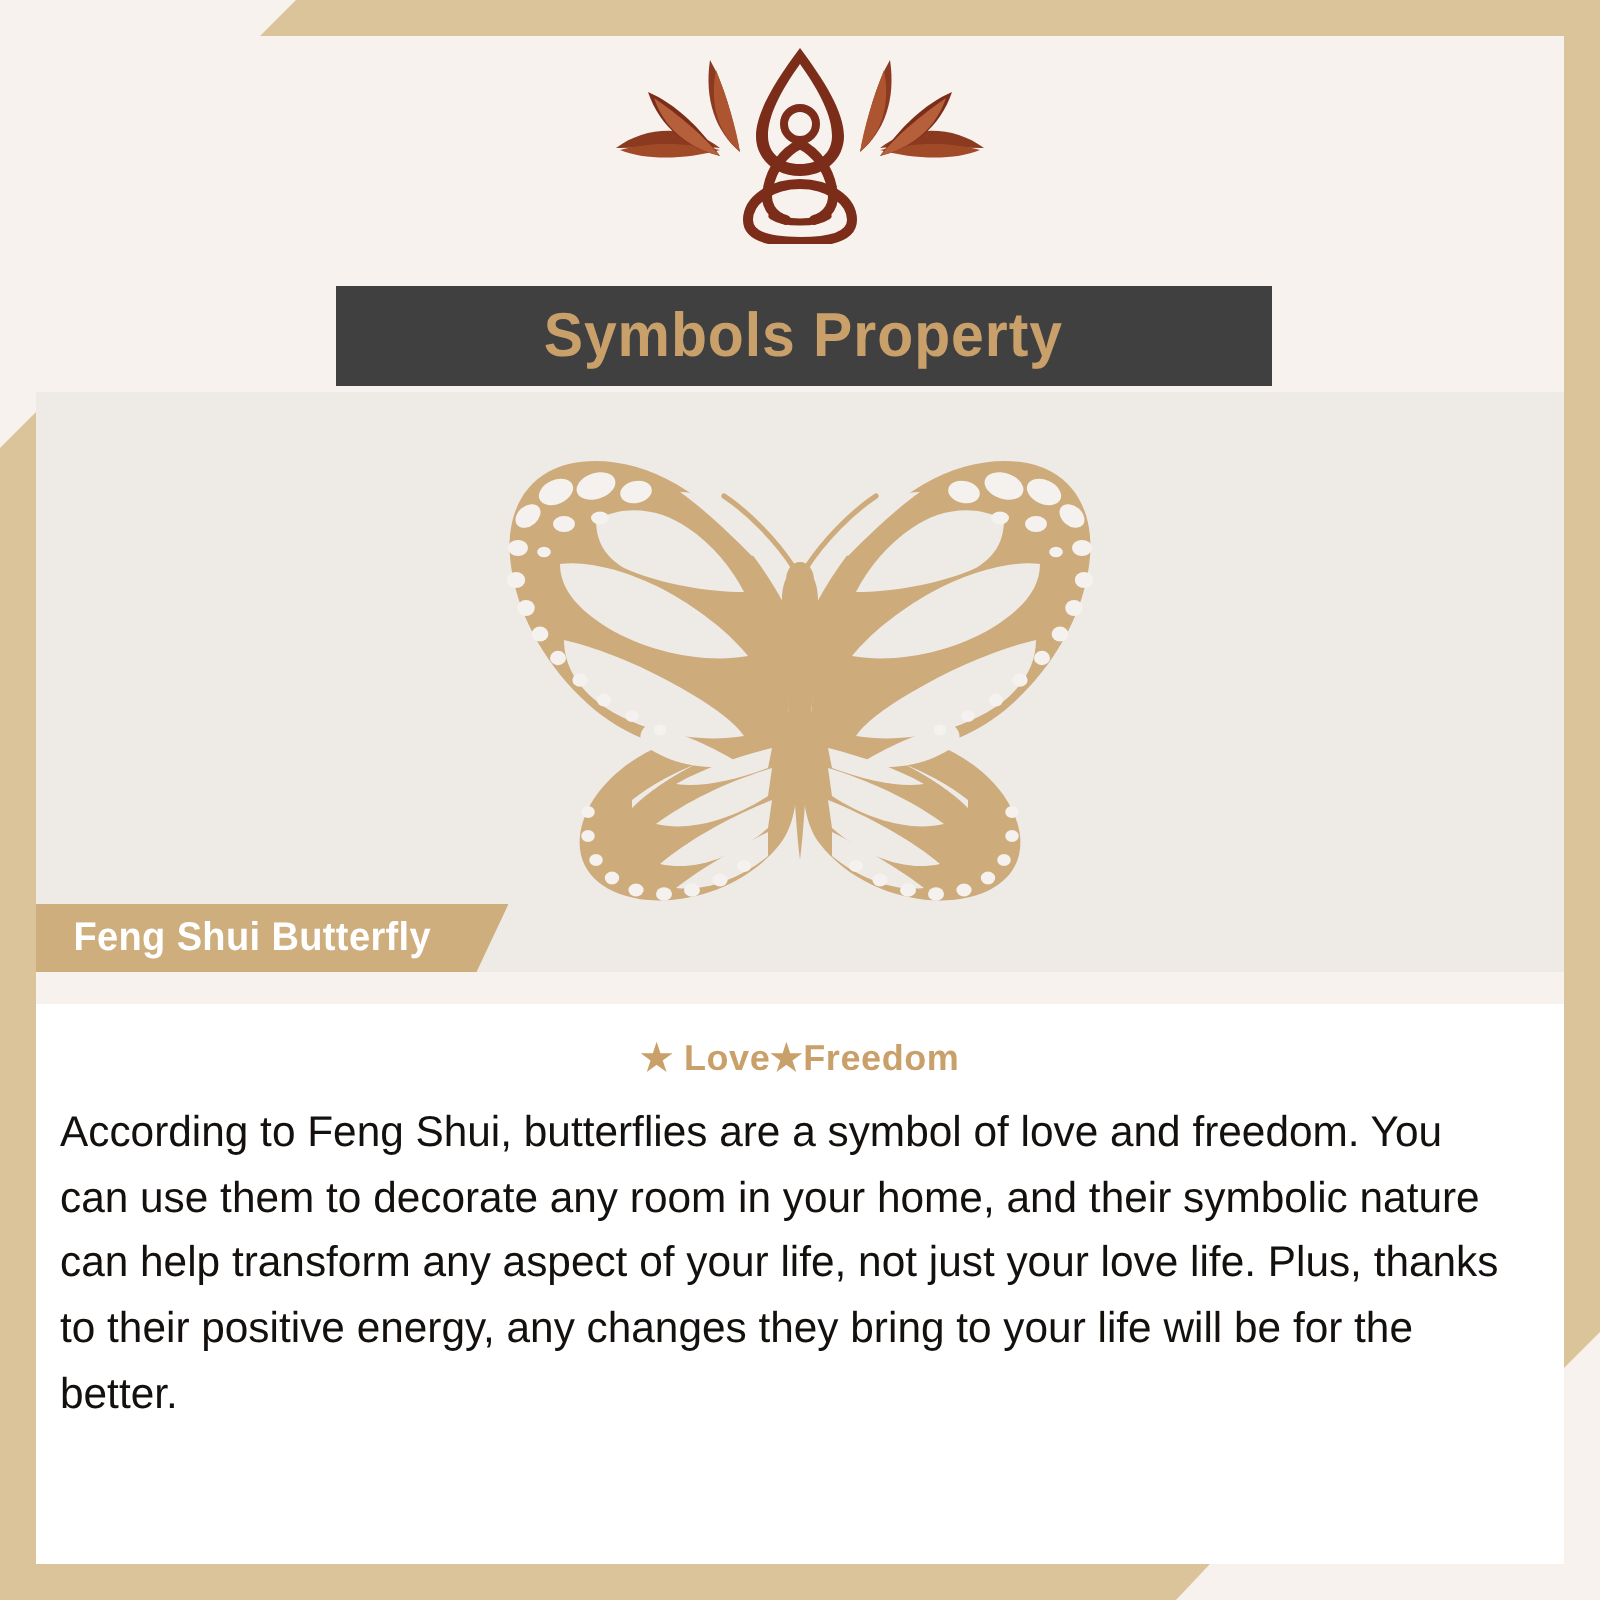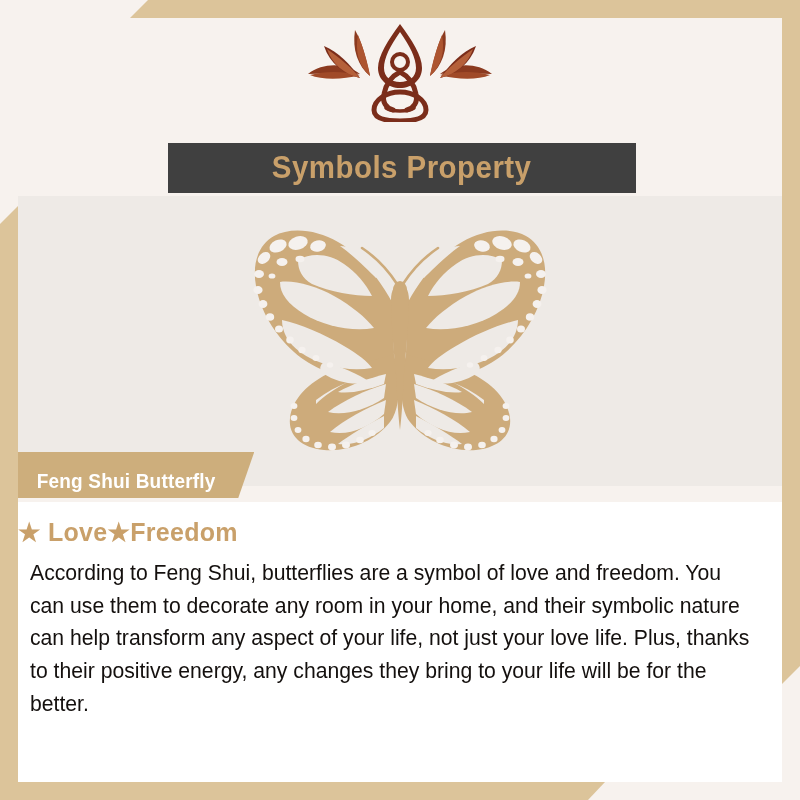--- a/index.html
+++ b/index.html
@@ -107,21 +107,21 @@
   }
 
   
   .tag {
     position: absolute;
     left: 18px; top: 452px;
     height: 34px;
     background: #cdae7c;
     display: flex;
     align-items: center;
-    padding: 12px 34px 0 14px;
+    padding: 0 34px 0 14px;
     clip-path: polygon(0 0, 100% 0, calc(100% - 16px) 100%, 0 100%);
   }
   .tag-text {
     font-family: "Liberation Sans Narrow", "Liberation Sans", sans-serif;
     font-weight: bold;
     font-size: 20px;
     color: #ffffff;
     letter-spacing: 0.2px;
     transform: scaleX(0.95);
     white-space: nowrap;
@@ -129,23 +129,24 @@
 
   
   .text-panel {
     position: absolute;
     left: 18px; top: 502px;
     width: 764px; height: 280px;
     background: #ffffff;
   }
   .subhead {
     margin: 16px 0 0 0;
+    text-align: center;
     font-family: "Liberation Sans Narrow", "Liberation Sans", sans-serif;
     font-weight: bold;
-    font-size: 25px;
+    font-size: 18px;
     color: #c9a06a;
     letter-spacing: 0.3px;
   }
   .body-copy {
     margin: 10px 14px 0 12px;
     font-family: "Liberation Sans Narrow", "Liberation Sans", sans-serif;
     font-size: 21.5px;
     line-height: 1.52;
     color: #14100e;
     text-align: left;

